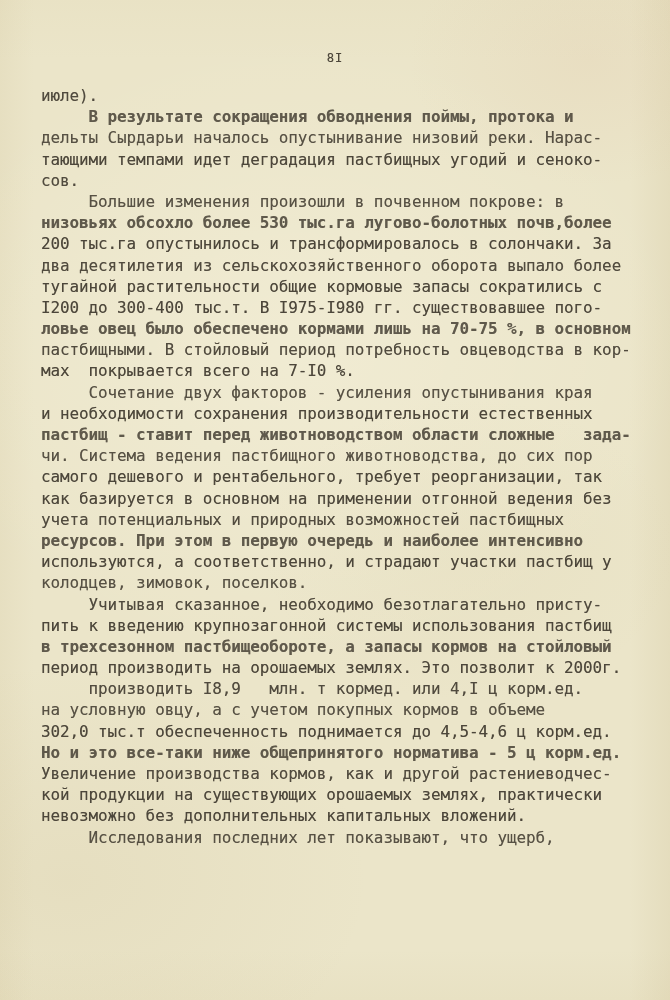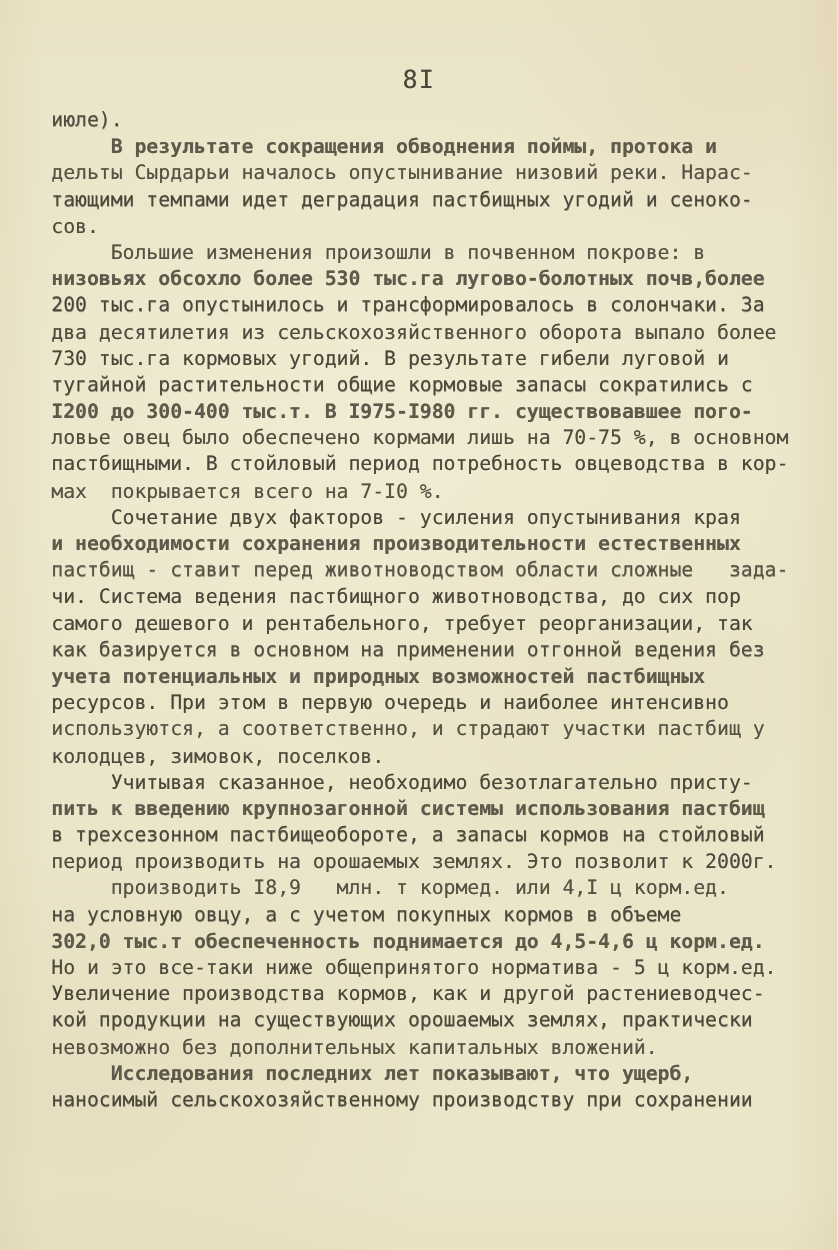--- a/index.html
+++ b/index.html
@@ -26,21 +26,21 @@
                               rgba(189,170,120,0.00) 94%, rgba(189,170,120,0.14) 100%),
       linear-gradient(180deg, rgba(210,196,150,0.08) 0%, rgba(210,196,150,0.00) 6%,
                               rgba(210,196,150,0.00) 95%, rgba(205,190,142,0.10) 100%);
   }
   .page-number {
     position: absolute;
     top: 51px;
     left: 0;
     width: 670px;
     text-align: center;
-    font-size: 20px;
+    font-size: 12px;
     letter-spacing: 1px;
     color: #4c463a;
     text-shadow: 0.2px 0.3px 0.5px rgba(74,68,56,0.55);
   }
   .text-block {
     position: absolute;
     top: 85px;
     left: 41px;
     width: 605px;
     color: #4c463a;
@@ -65,21 +65,20 @@
   <div class="text-block">
       <div class="line">июле).</div>
       <div class="line">     В результате сокращения обводнения поймы, протока и</div>
       <div class="line">дельты Сырдарьи началось опустынивание низовий реки. Нарас-</div>
       <div class="line">тающими темпами идет деградация пастбищных угодий и сеноко-</div>
       <div class="line">сов.</div>
       <div class="line">     Большие изменения произошли в почвенном покрове: в</div>
       <div class="line">низовьях обсохло более 530 тыс.га лугово-болотных почв,более</div>
       <div class="line">200 тыс.га опустынилось и трансформировалось в солончаки. За</div>
       <div class="line">два десятилетия из сельскохозяйственного оборота выпало более</div>
-      <div class="line">730 тыс.га кормовых угодий. В результате гибели луговой и</div>
       <div class="line">тугайной растительности общие кормовые запасы сократились с</div>
       <div class="line">I200 до 300-400 тыс.т. В I975-I980 гг. существовавшее пого-</div>
       <div class="line">ловье овец было обеспечено кормами лишь на 70-75 %, в основном</div>
       <div class="line">пастбищными. В стойловый период потребность овцеводства в кор-</div>
       <div class="line">мах  покрывается всего на 7-I0 %.</div>
       <div class="line">     Сочетание двух факторов - усиления опустынивания края</div>
       <div class="line">и необходимости сохранения производительности естественных</div>
       <div class="line">пастбищ - ставит перед животноводством области сложные   зада-</div>
       <div class="line">чи. Система ведения пастбищного животноводства, до сих пор</div>
       <div class="line">самого дешевого и рентабельного, требует реорганизации, так</div>
@@ -93,15 +92,14 @@
       <div class="line">в трехсезонном пастбищеобороте, а запасы кормов на стойловый</div>
       <div class="line">период производить на орошаемых землях. Это позволит к 2000г.</div>
       <div class="line">     производить I8,9   млн. т кормед. или 4,I ц корм.ед.</div>
       <div class="line">на условную овцу, а с учетом покупных кормов в объеме</div>
       <div class="line">302,0 тыс.т обеспеченность поднимается до 4,5-4,6 ц корм.ед.</div>
       <div class="line">Но и это все-таки ниже общепринятого норматива - 5 ц корм.ед.</div>
       <div class="line">Увеличение производства кормов, как и другой растениеводчес-</div>
       <div class="line">кой продукции на существующих орошаемых землях, практически</div>
       <div class="line">невозможно без дополнительных капитальных вложений.</div>
       <div class="line">     Исследования последних лет показывают, что ущерб,</div>
-      <div class="line">наносимый сельскохозяйственному производству при сохранении</div>
     </div>
 </div>
 
 </body></html>

